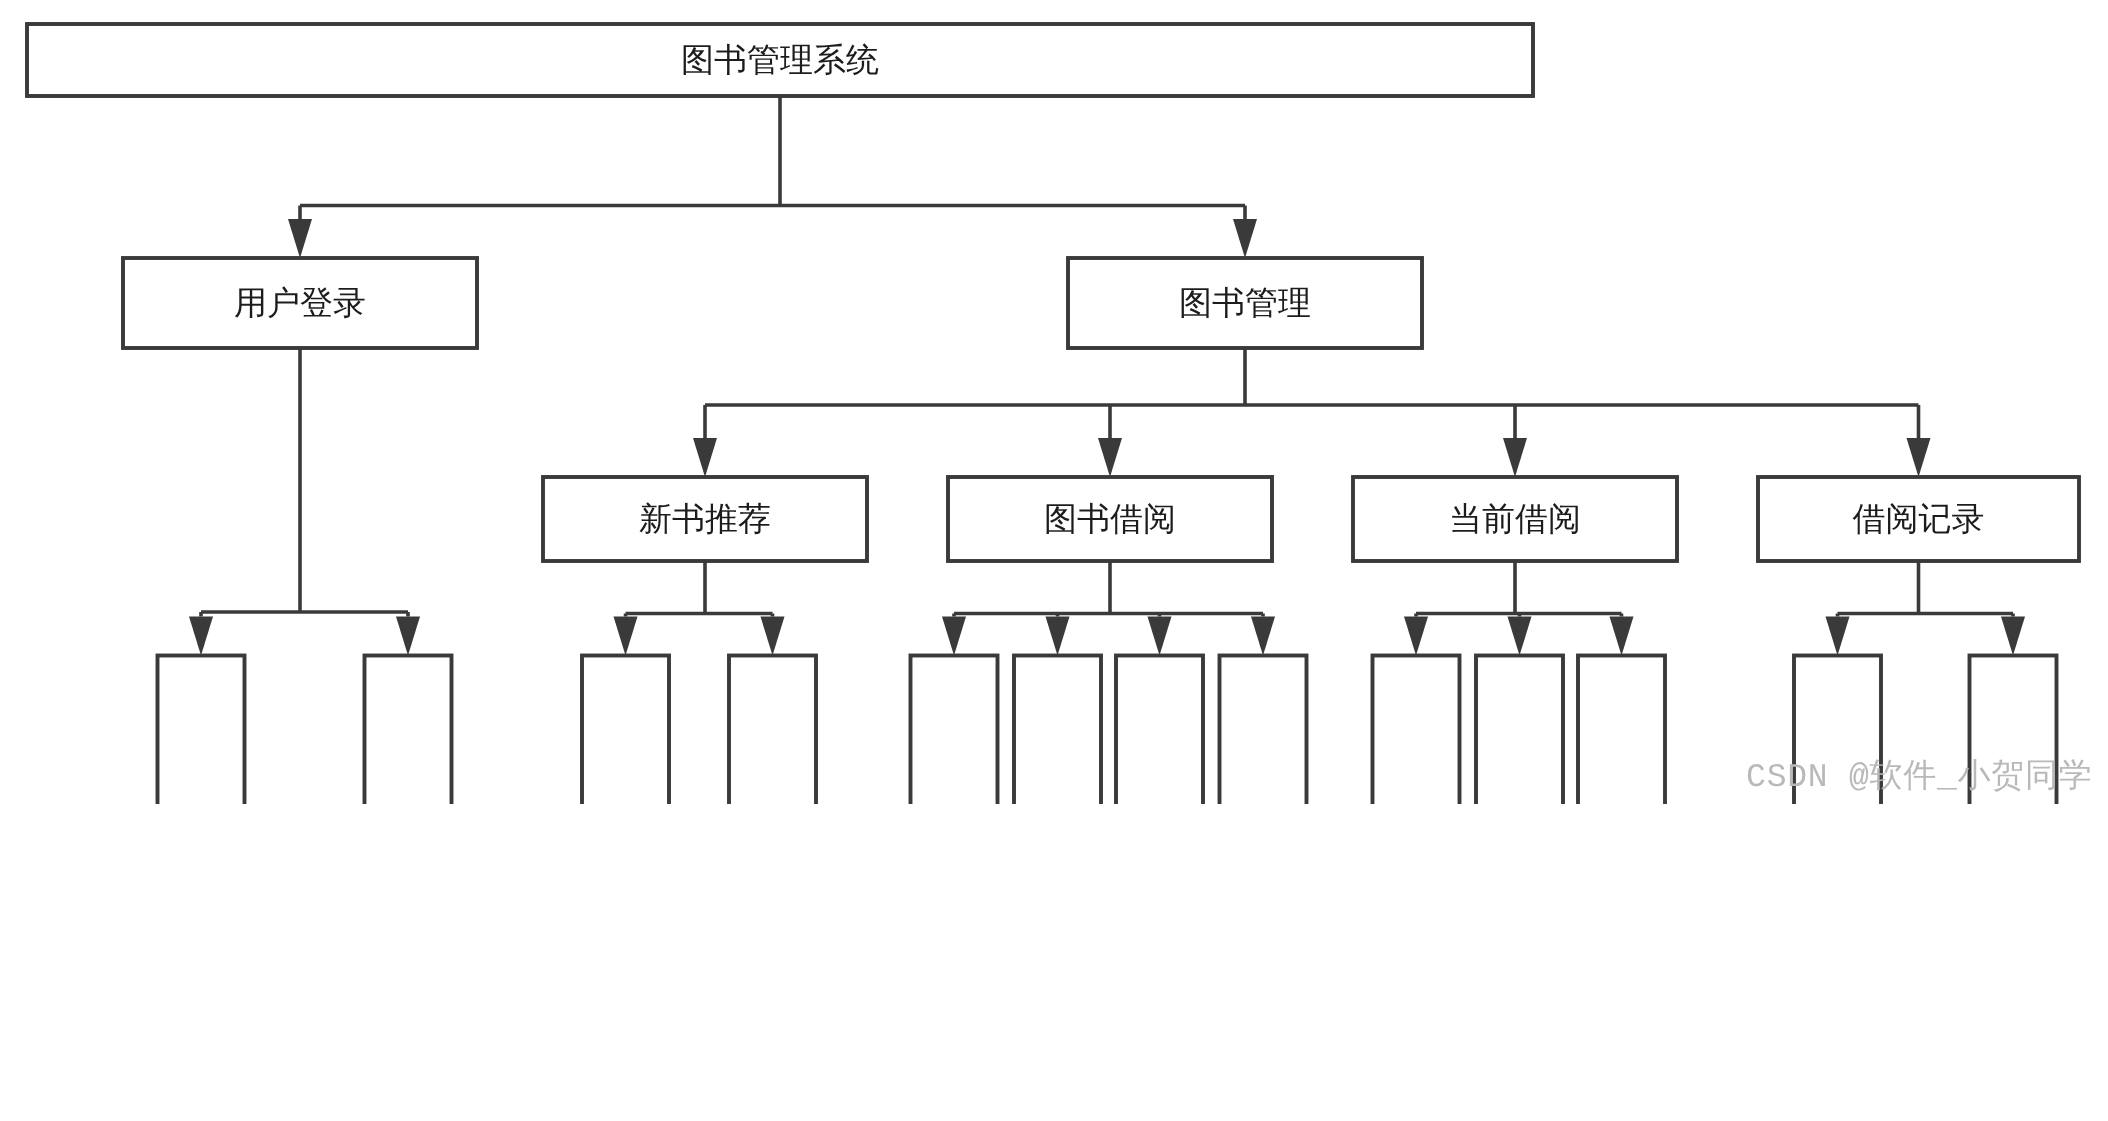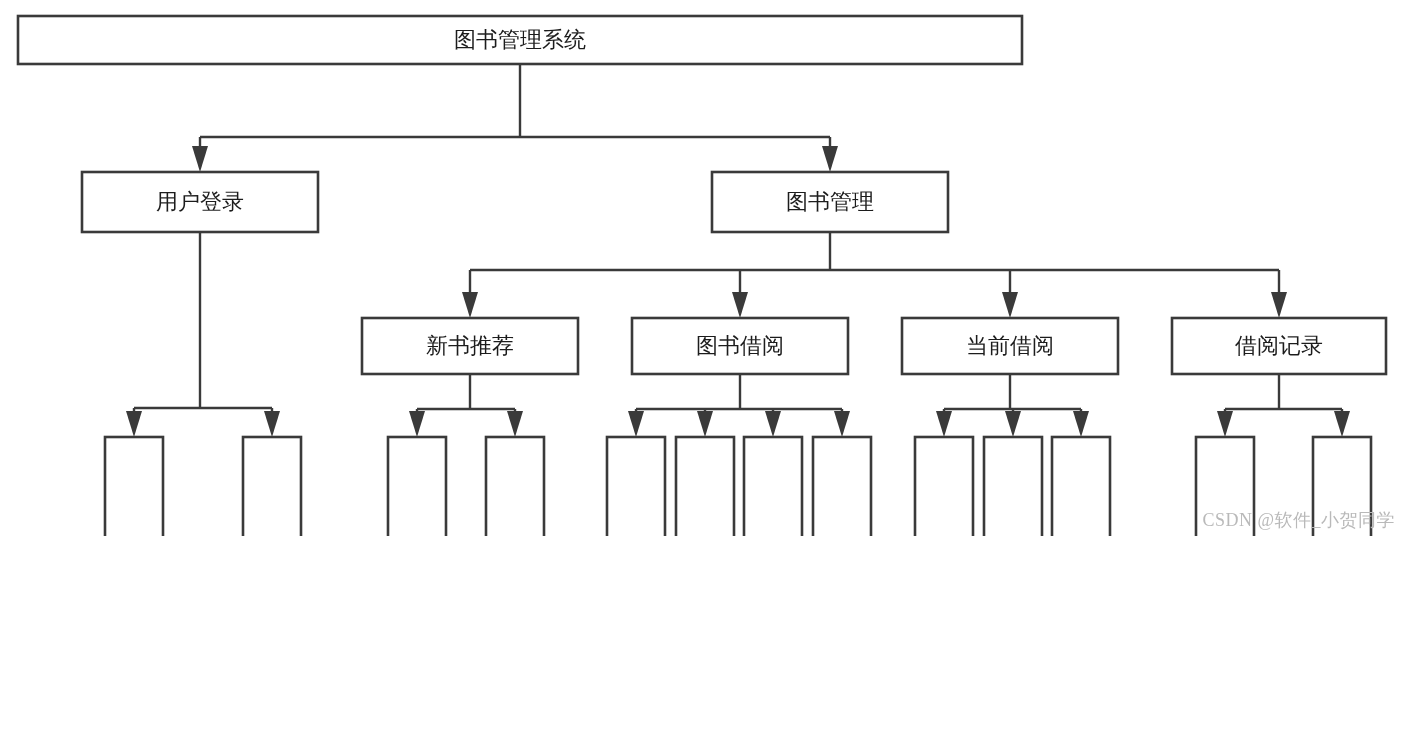--- a/index.html
+++ b/index.html
@@ -59,22 +59,22 @@
     white-space: nowrap;
     pointer-events: none;
     display: flex;
     align-items: flex-start;
     justify-content: center;
   }
   .watermark {
     position: absolute;
     right: 10px;
     bottom: 4px;
-    font-family: Liberation Serif, serif;
-    font-size: 18px;
+    font-family: Liberation Mono, monospace;
+    font-size: 22px;
     color: #b9b9b9;
     letter-spacing: 0.5px;
     user-select: none;
   }
 </style>
 </head>
 <body>
 
 <div id="diagram-root">
 

